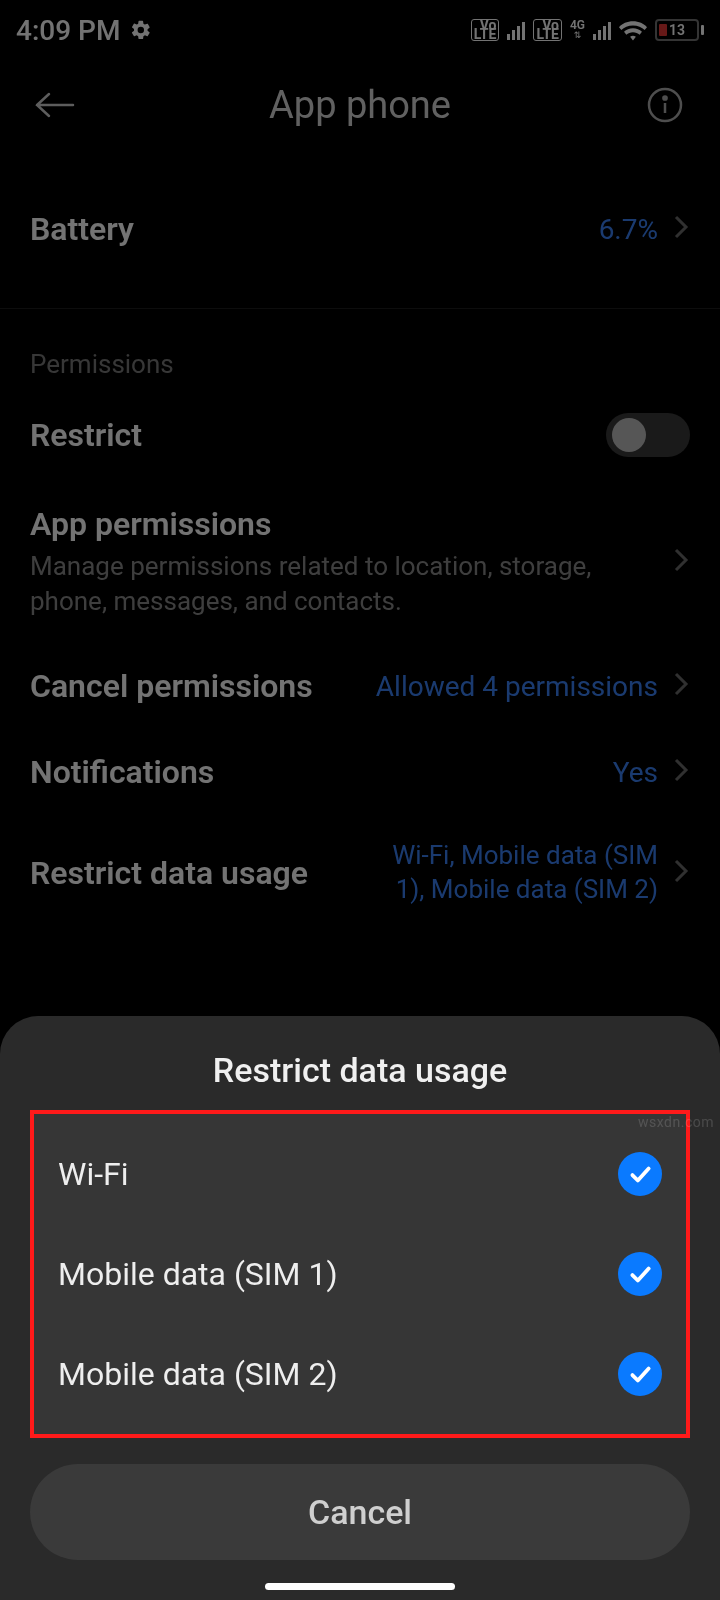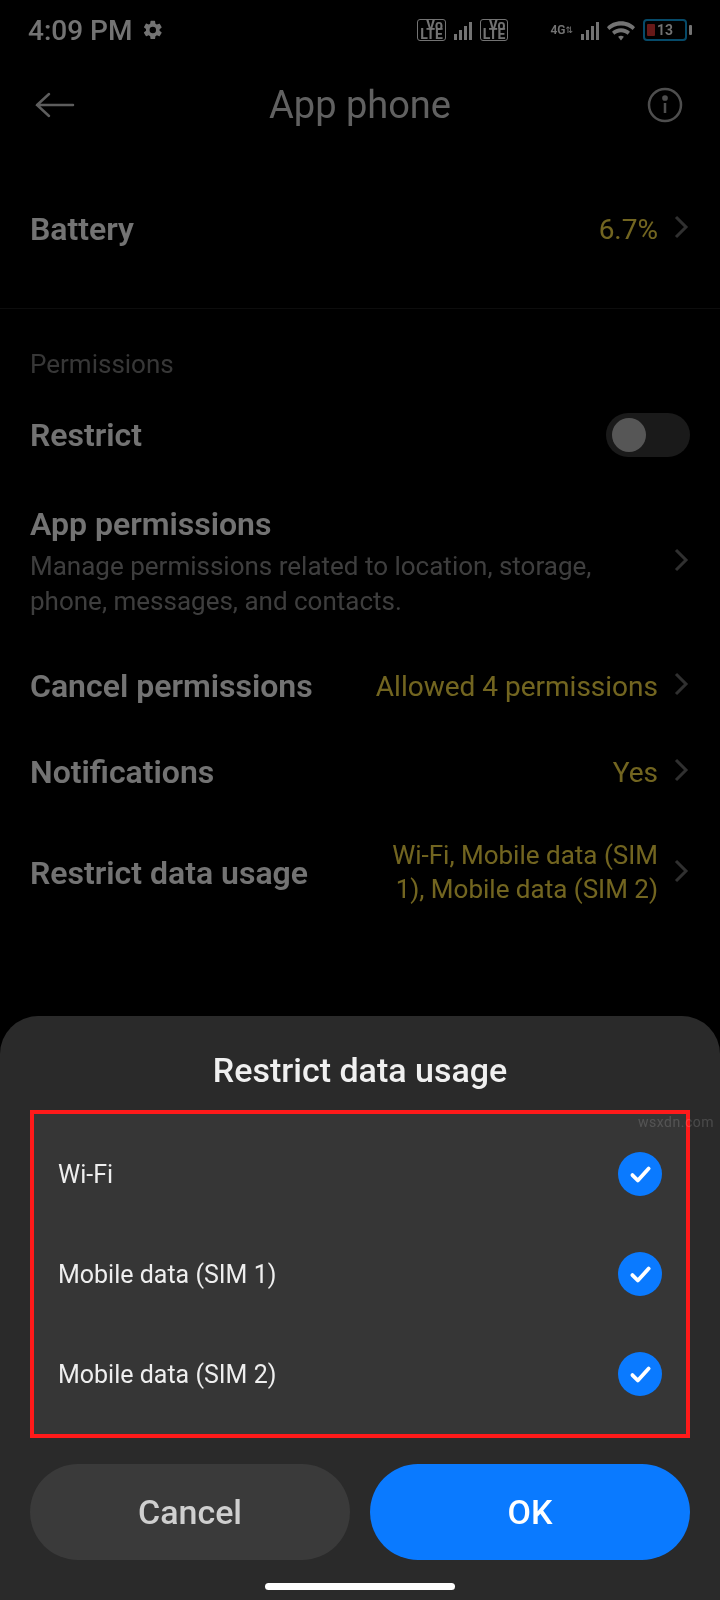--- a/index.html
+++ b/index.html
@@ -1,24 +1,24 @@
 <!DOCTYPE html>
 <html><head>
 <meta charset="utf-8">
 <style>
   * { margin: 0; padding: 0; box-sizing: border-box; }
   html, body { width: 720px; height: 1600px; background: #000; font-family: -apple-system, Roboto, "Segoe UI", sans-serif; color: #fff; overflow: hidden; position: relative; }
   .dim { opacity: 0.45; pointer-events: none; }
   
-  .status-bar { display: flex; justify-content: space-between; align-items: center; height: 60px; padding: 0 28px; font-size: 28px; font-weight: 500; }
+  .status-bar { display: flex; justify-content: space-between; align-items: center; height: 60px; padding: 0 16px; font-size: 28px; font-weight: 500; }
   .status-left { display: flex; align-items: center; gap: 10px; }
   .status-right { display: flex; align-items: center; gap: 8px; }
   .gear-icon svg, .status-right svg { display: block; }
   .battery { display:inline-flex; align-items:center; }
-  .batt-body { width:44px; height:22px; border:2px solid #0ea5e9; border-radius:4px; position:relative; display:flex; align-items:center; }
+  .batt-body { width:44px; height:22px; border:2px solid #737373; border-radius:4px; position:relative; display:flex; align-items:center; }
   .batt-fill { width:8px; height:12px; background:#e53935; margin-left:2px; border-radius:1px; }
   .batt-txt { position:absolute; left:0; right:0; text-align:center; font-size:14px; font-weight:600; }
   .batt-cap { width:3px; height:10px; background:#fff; margin-left:2px; border-radius:1px; }
   .volte-badge { border:1.5px solid #fff; border-radius:3px; font-size:14px; font-weight:700; padding:1px 2px; line-height:9px; text-align:right; }
   .sig-bars { display:inline-flex; align-items:flex-end; gap:2px; height:20px; }
   .sig-bars span { width:3px; background:#fff; }
   .sig-bars span:nth-child(1){height:6px} .sig-bars span:nth-child(2){height:10px}
   .sig-bars span:nth-child(3){height:14px} .sig-bars span:nth-child(4){height:18px}
   .fourg { font-size:12px; font-weight:600; line-height:10px; }
   .wifi-ic { width:28px; height:22px; }
@@ -26,36 +26,36 @@
   .header { display:flex; align-items:center; height:90px; padding:0 30px; position:relative; }
   .back-btn, .info-btn { width:50px; height:50px; display:flex; align-items:center; justify-content:center; }
   .header-title { position:absolute; left:0; right:0; text-align:center; font-size:38px; color:#d8d8d8; }
   .info-btn { margin-left:auto; z-index:1; }
   .back-btn { z-index:1; }
   
   .content { padding: 0 30px; }
   .row { display:flex; align-items:center; padding:24px 0; }
   .row .label { font-size:32px; font-weight:600; color:#fff; }
   .row .sub { font-size:26px; color:#8a8a8a; margin-top:6px; line-height:1.35; }
-  .row .value { margin-left:auto; font-size:28px; color:#fde047; }
+  .row .value { margin-left:auto; font-size:28px; color:#3b82f6; }
   .row .chev { margin-left:14px; color:#6b6b6b; }
   .row.battery-row { padding-top:60px; padding-bottom:60px; }
   .divider { height:1px; background:#1d1d1d; margin:0 -30px 20px; }
   .section-label { font-size:26px; color:#7a7a7a; padding:20px 0 10px; }
   .toggle { margin-left:auto; width:84px; height:44px; background:#3a3a3a; border-radius:22px; position:relative; }
   .toggle .knob { width:34px; height:34px; background:#bfbfbf; border-radius:50%; position:absolute; top:5px; left:6px; }
   .row-perm { display:flex; align-items:center; width:100%; }
   .row-perm .chev { margin-left:auto; }
   .row-other .value { font-size:28px; }
   .row-restrict .value { font-size:26px; text-align:right; max-width:300px; line-height:1.3; }
   .dialog { position:absolute; left:0; right:0; bottom:0; background:#2a2a2a; border-top-left-radius:38px; border-top-right-radius:38px; padding:34px 30px 40px; }
   .dialog-title { text-align:center; font-size:34px; font-weight:500; color:#f0f0f0; margin-bottom:20px; }
   .options-box { border:4px solid #ff1a1a; background:#363636; padding:10px 18px; margin-bottom:26px; }
   .opt-row { display:flex; align-items:center; padding:28px 6px; }
-  .opt-label { font-size:25px; color:#eee; }
+  .opt-label { font-size:32px; color:#eee; }
   .check { margin-left:auto; width:44px; height:44px; border-radius:50%; background:#0a7aff; display:flex; align-items:center; justify-content:center; }
   .check svg { width:26px; height:26px; }
   .dialog-buttons { display:flex; gap:20px; }
   .btn { flex:1; height:96px; border-radius:48px; display:flex; align-items:center; justify-content:center; font-size:34px; font-weight:500; }
   .btn-cancel { background:#3a3a3a; color:#cfcfcf; }
   .btn-ok { background:#0a7aff; color:#fff; }
   
   .home-ind { position:absolute; bottom:10px; left:50%; transform:translateX(-50%); width:190px; height:7px; border-radius:4px; background:#fff; }
   
   .wm { position:absolute; right:6px; bottom:470px; font-size:14px; color:rgba(255,255,255,0.15); letter-spacing:0.5px; }
@@ -77,21 +77,21 @@
     </div>
     <div class="status-right">
       <span class="volte-badge">Vo<br>LTE</span>
       <span class="sig-bars">
           <span></span>
           <span></span>
           <span></span>
           <span></span>
         </span>
       <span class="volte-badge">Vo<br>LTE</span>
-      <span style="display:flex;flex-direction:row;align-items:center;margin-left:34px;">
+      <span style="display:flex;flex-direction:column;align-items:center;">
           <span class="fourg">4G</span>
           <span style="font-size:9px;">⇅</span>
         </span>
       <span class="sig-bars">
           <span></span>
           <span></span>
           <span></span>
           <span></span>
         </span>
       <span class="wifi-ic">
@@ -205,18 +205,17 @@
       <div class="opt-label">Mobile data (SIM 2)</div>
       <div class="check">
           <svg viewBox="0 0 24 24" stroke="#fff" stroke-width="3.5" fill="none" stroke-linecap="round" stroke-linejoin="round">
             <path d="M5 13 L10 18 L20 7"></path>
           </svg>
         </div>
     </div>
   </div>
   <div class="dialog-buttons">
     <div class="btn btn-cancel">Cancel</div>
-    <div class="btn btn-ok">OK</div>
   </div>
 </div>
 
 <div class="home-ind"></div>
 <div class="wm">wsxdn.com</div>
 
 </body></html>

